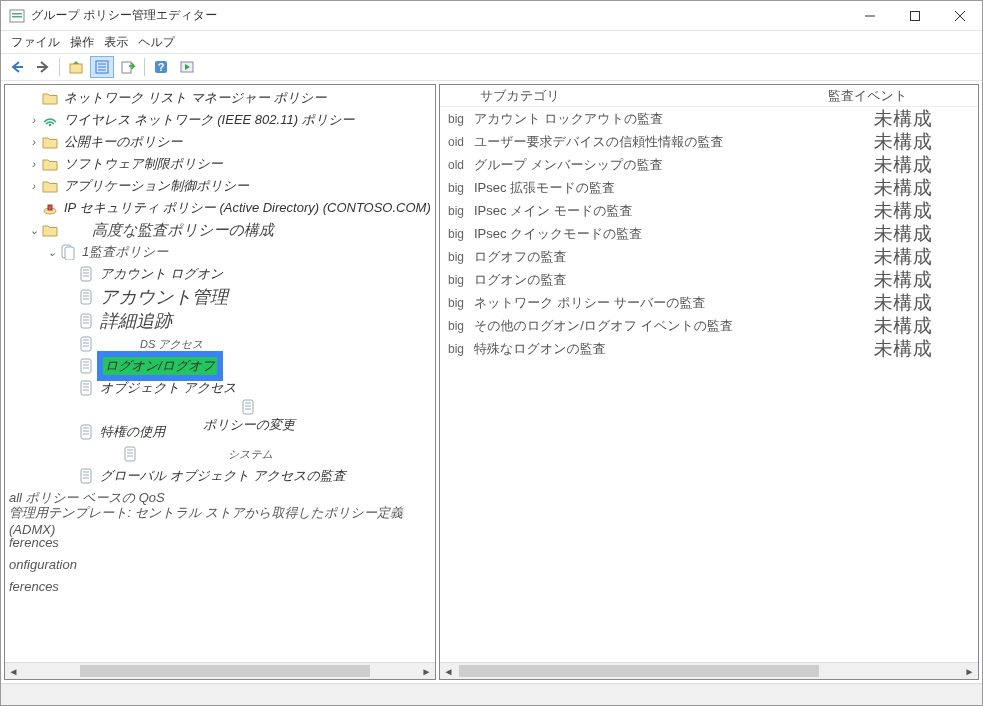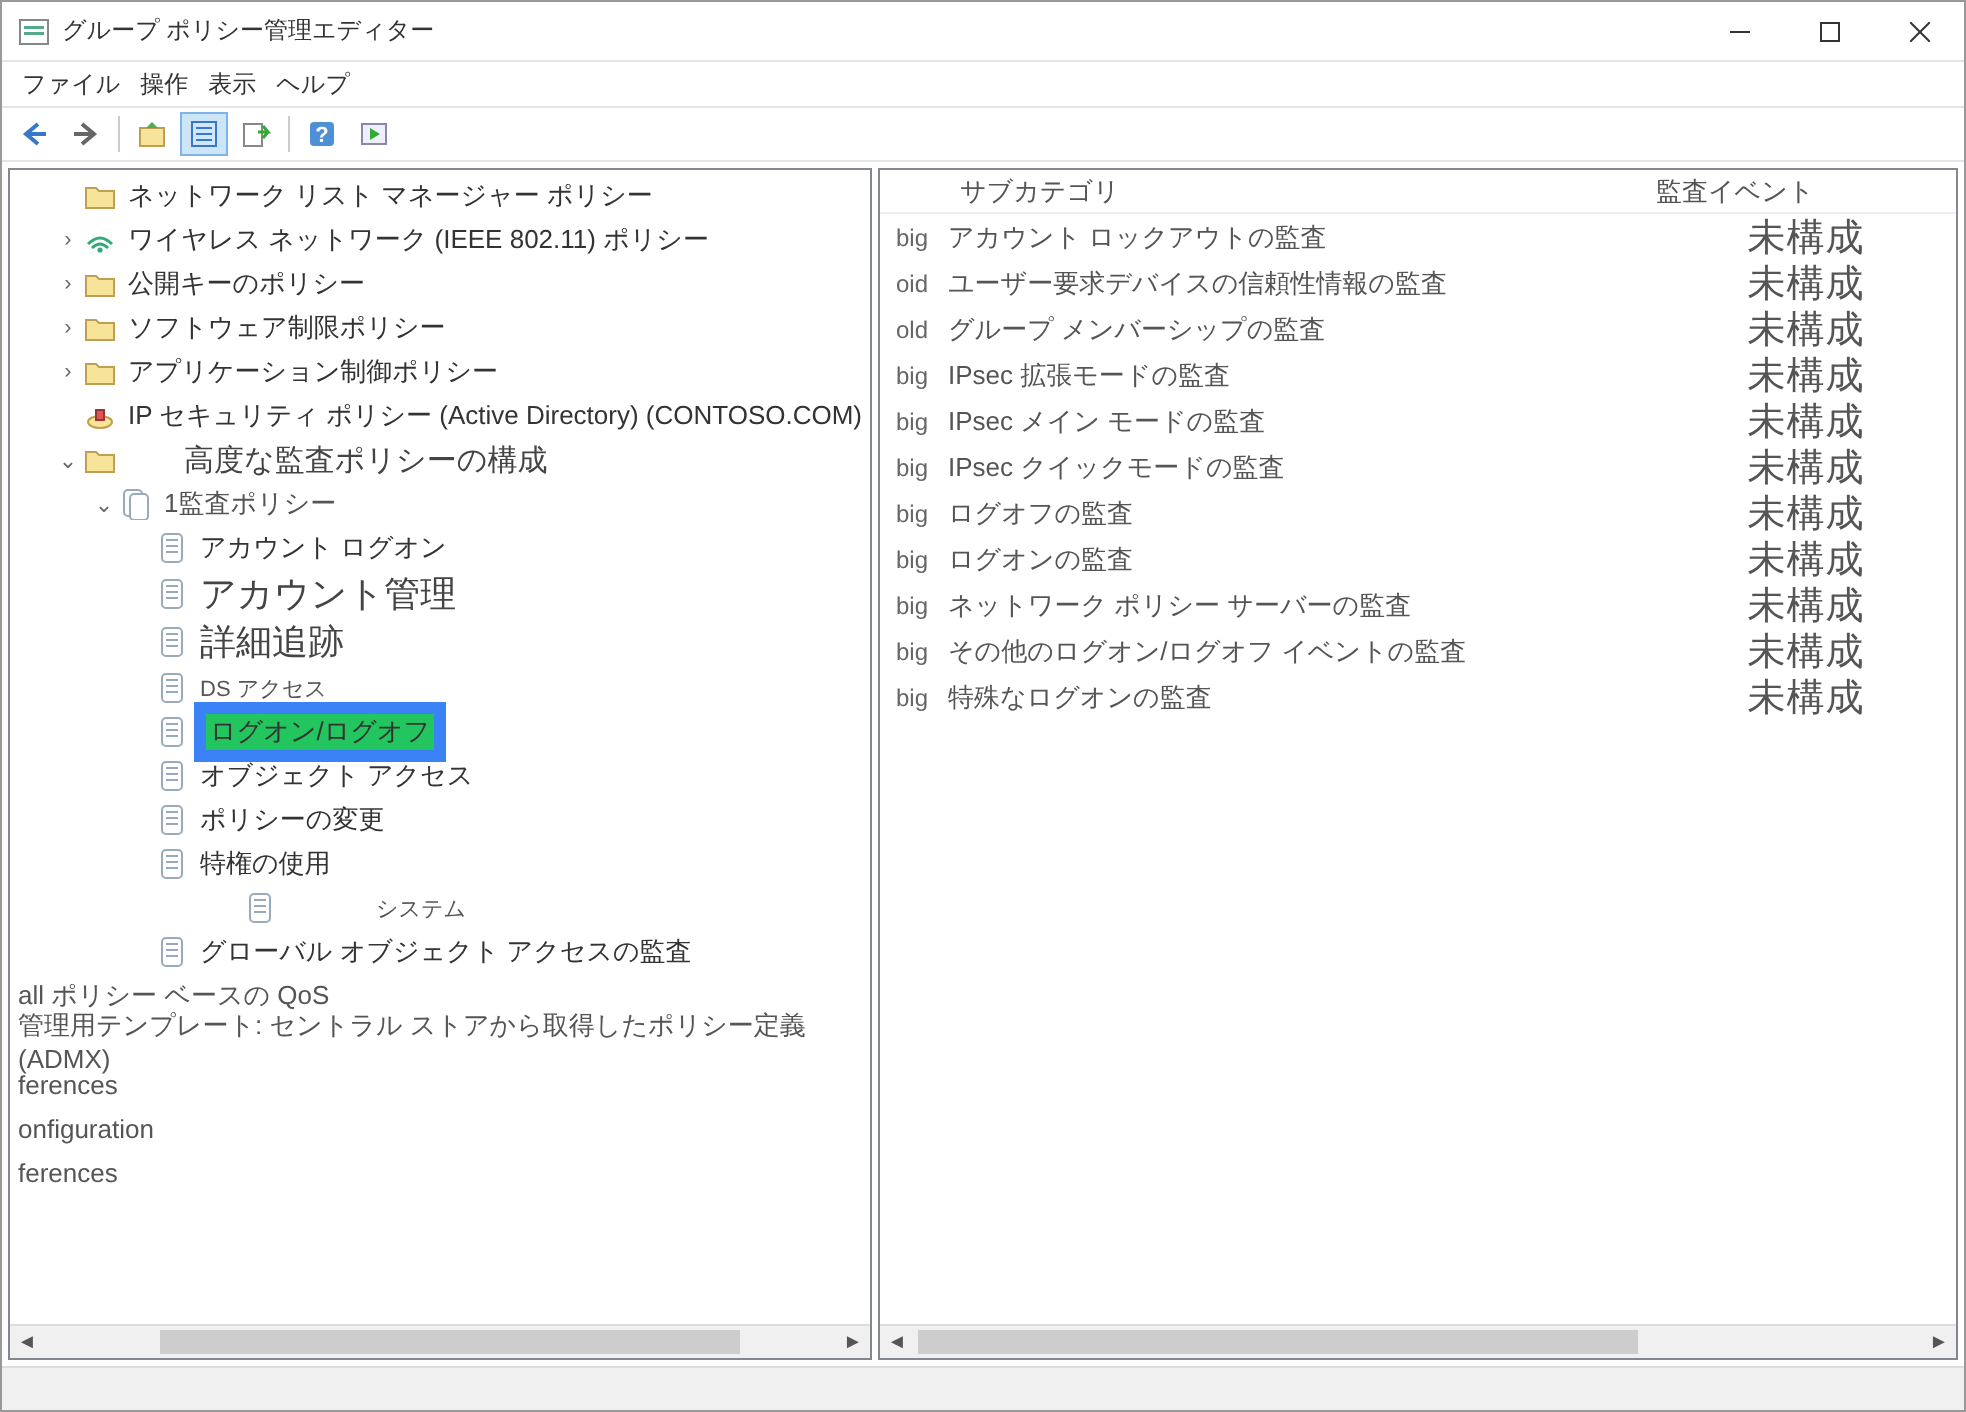--- a/index.html
+++ b/index.html
@@ -16,30 +16,30 @@
   
   .toolbar { height: 28px; display: flex; align-items: center; padding: 2px 4px; gap: 2px; border-top: 1px solid #e5e5e5; border-bottom: 1px solid #e5e5e5; }
   .tb-btn { width: 24px; height: 22px; display: flex; align-items: center; justify-content: center; border: 1px solid transparent; }
   .tb-sep { width: 1px; height: 18px; background: #ccc; margin: 0 2px; }
   .tb-btn.sel { border: 1px solid #7eb4ea; background: #cde6f7; }
   
   .panes { flex: 1; display: flex; min-height: 0; padding: 3px; gap: 3px; }
   .pane { flex: 1; border: 1px solid #828790; display: flex; flex-direction: column; min-width: 0; background: #fff; overflow: hidden; }
   .left-pane { flex: 0 0 432px; }
   
-  .tree { flex: 1; overflow: hidden; font-size: 13px; color: #333; padding-top: 2px; }
+  .tree { flex: 1; overflow: hidden; font-size: 13px; color: #333; padding-top: 2px; font-style: italic; }
   .tree-row { display: flex; align-items: center; height: 22px; white-space: nowrap; padding-left: 4px; }
   .tree-row.tall { height: 24px; }
   .twisty { width: 14px; text-align: center; color: #666; font-size: 11px; user-select: none; }
   .folder-icon { width: 18px; height: 16px; display: inline-flex; align-items: center; justify-content: center; margin-right: 2px; }
   .tree-label { padding: 1px 3px; }
   .tree-label.selected { background: #22c55e; border: 6px solid #3b82f6; padding: 0 2px; }
   .tree-label.big { font-size: 18px; color: #444; }
   .tree-label.med { font-size: 15px; color: #444; margin-left: 28px; }
-  .tree-label.small { font-size: 11px; color: #555; }
+  .tree-label.small { font-size: 11px; color: #555; margin-left: 40px; }
   .truncated-row { font-size: 13px; color: #555; padding-left: 4px; height: 22px; display: flex; align-items: center; }
   
   .list { flex: 1; overflow: hidden; font-size: 13px; color: #333; position: relative; }
   .list-header { display: flex; height: 22px; align-items: center; color: #555; border-bottom: 1px solid #eee; }
   .lh-col1 { flex: 1; padding-left: 8px; margin-left: 32px; }
   .lh-col2 { width: 150px; }
   .list-body { position: relative; }
   .list-row { display: flex; align-items: center; height: 23px; white-space: nowrap; }
   .lr-col1 { flex: 1; padding-left: 8px; display: flex; align-items: baseline; gap: 2px; overflow: hidden; color: #555; }
   .lr-prefix { font-size: 12px; color: #666; min-width: 24px; }
@@ -287,21 +287,21 @@
           <span class="folder-icon">
             <svg width="16" height="16">
               <rect x="3" y="1" width="10" height="14" rx="2" fill="#fff" stroke="#9ab"></rect>
               <line x1="5" y1="4" x2="11" y2="4" stroke="#9ab"></line>
               <line x1="5" y1="7" x2="11" y2="7" stroke="#9ab"></line>
               <line x1="5" y1="10" x2="11" y2="10" stroke="#9ab"></line>
             </svg>
           </span>
           <span class="tree-label">オブジェクト アクセス</span>
         </div>
-        <div class="tree-row" style="padding-left: 58px;">
+        <div class="tree-row" style="padding-left: 58px; flex-direction: column;">
           <span class="twisty"></span>
           <span class="folder-icon">
             <svg width="16" height="16">
               <rect x="3" y="1" width="10" height="14" rx="2" fill="#fff" stroke="#9ab"></rect>
               <line x1="5" y1="4" x2="11" y2="4" stroke="#9ab"></line>
               <line x1="5" y1="7" x2="11" y2="7" stroke="#9ab"></line>
               <line x1="5" y1="10" x2="11" y2="10" stroke="#9ab"></line>
             </svg>
           </span>
           <span class="tree-label">ポリシーの変更</span>

